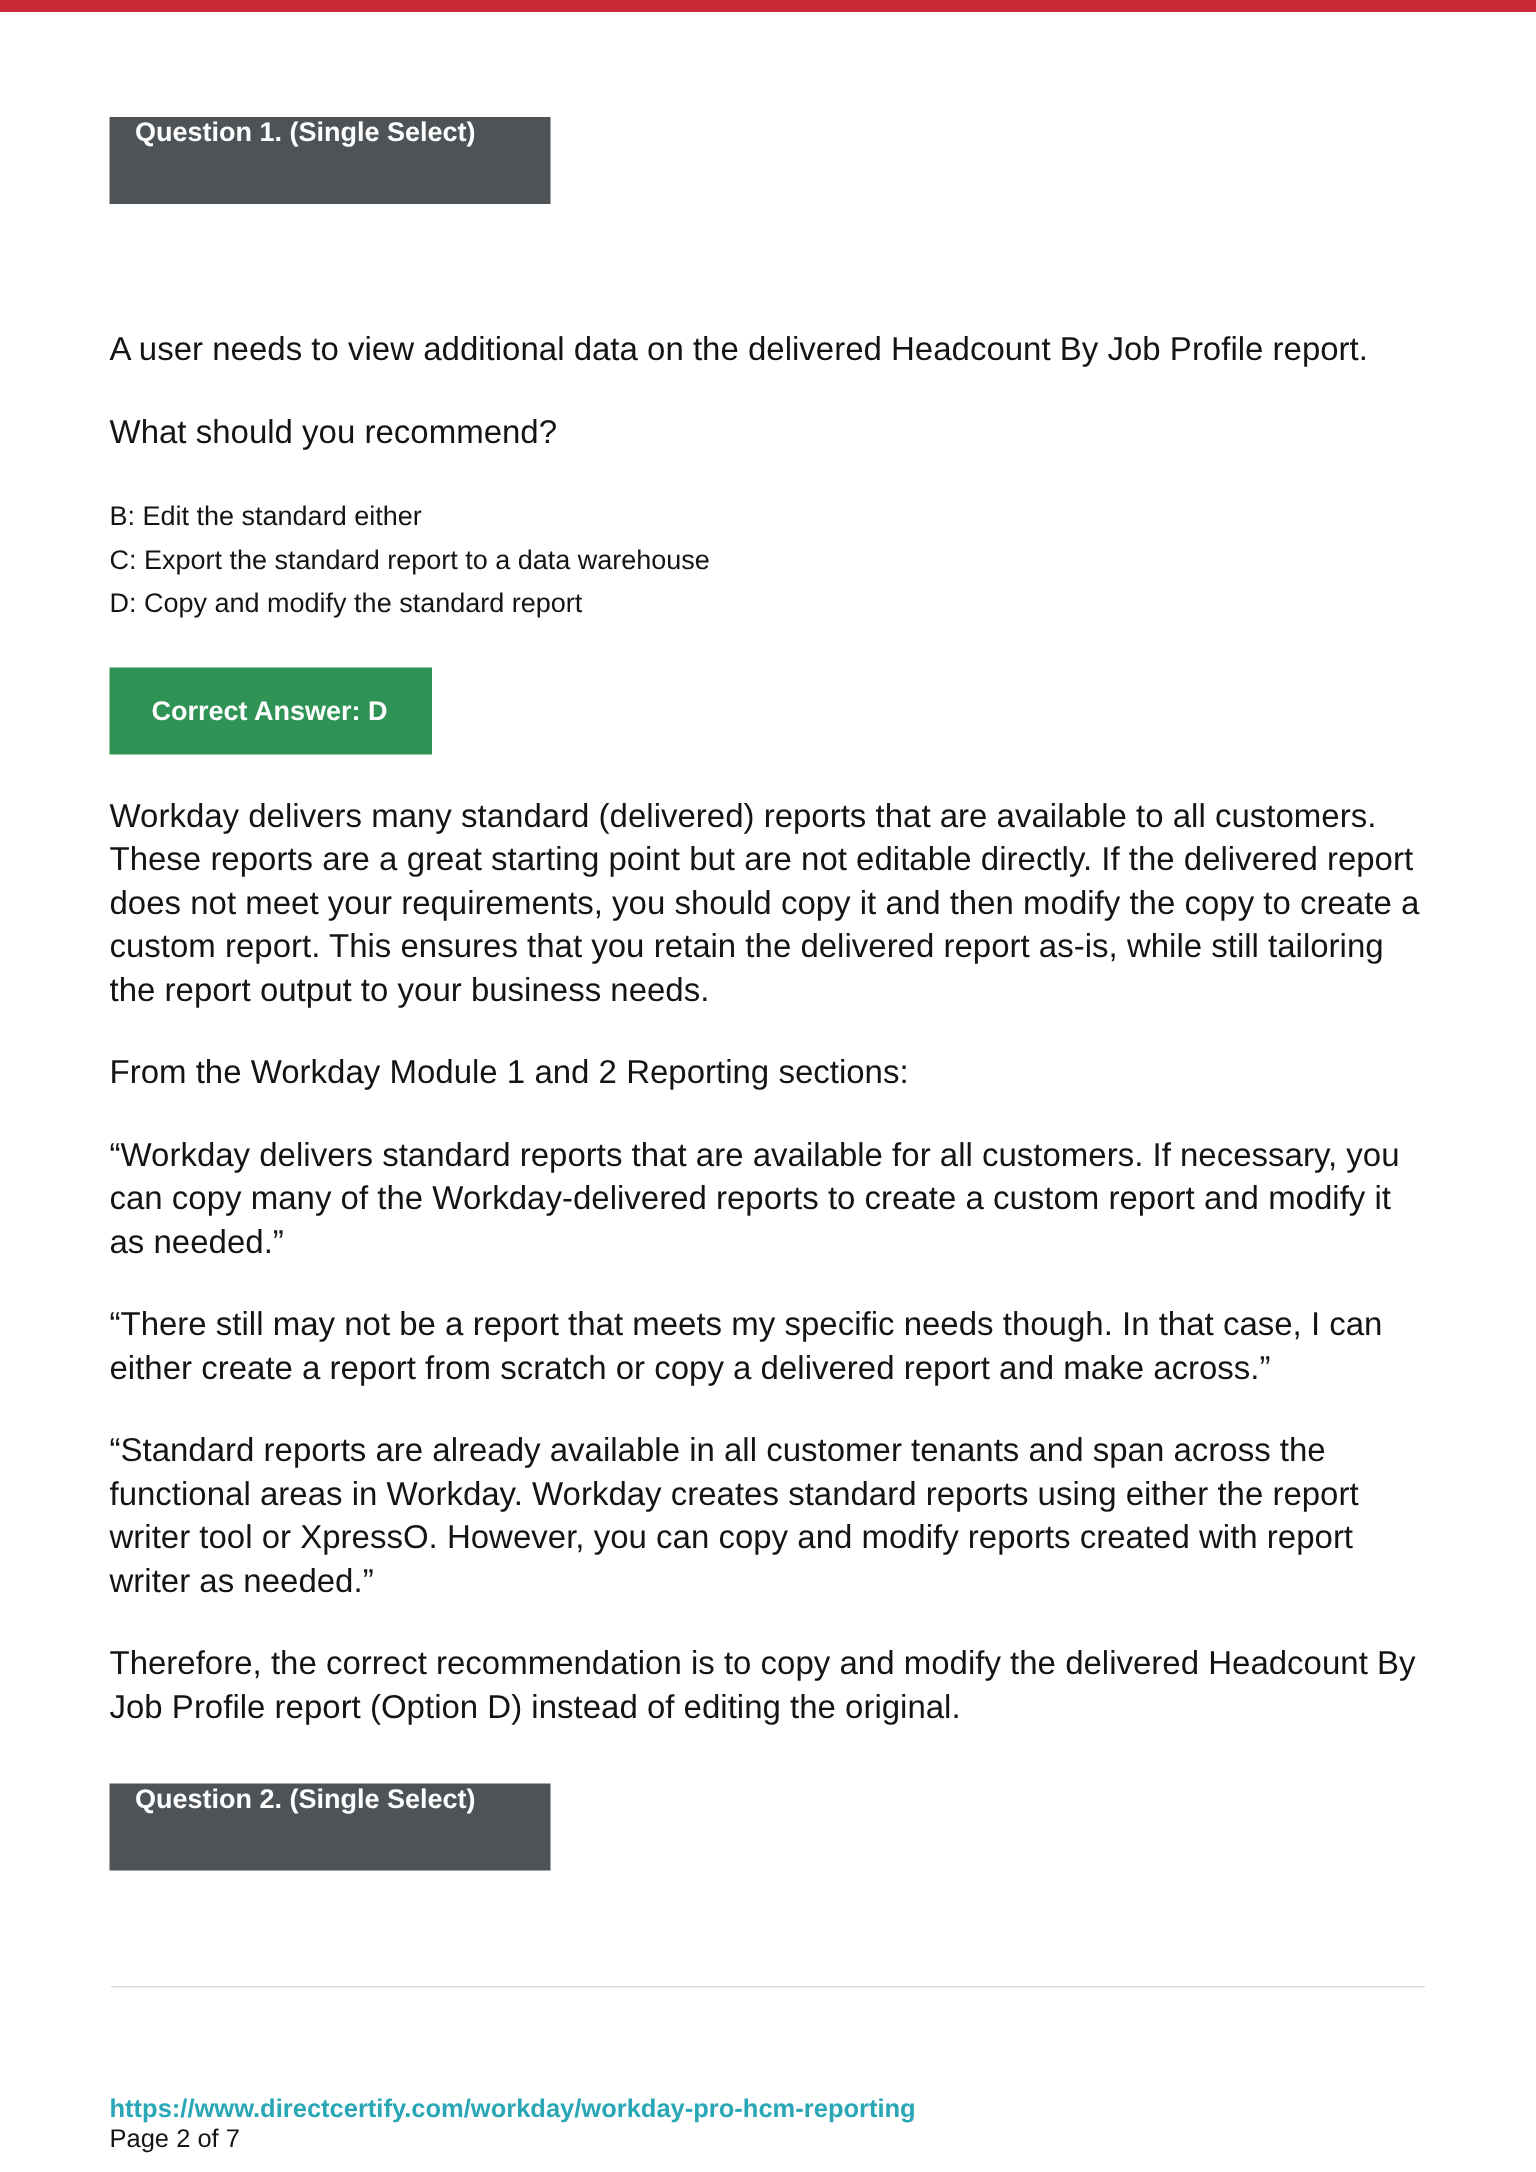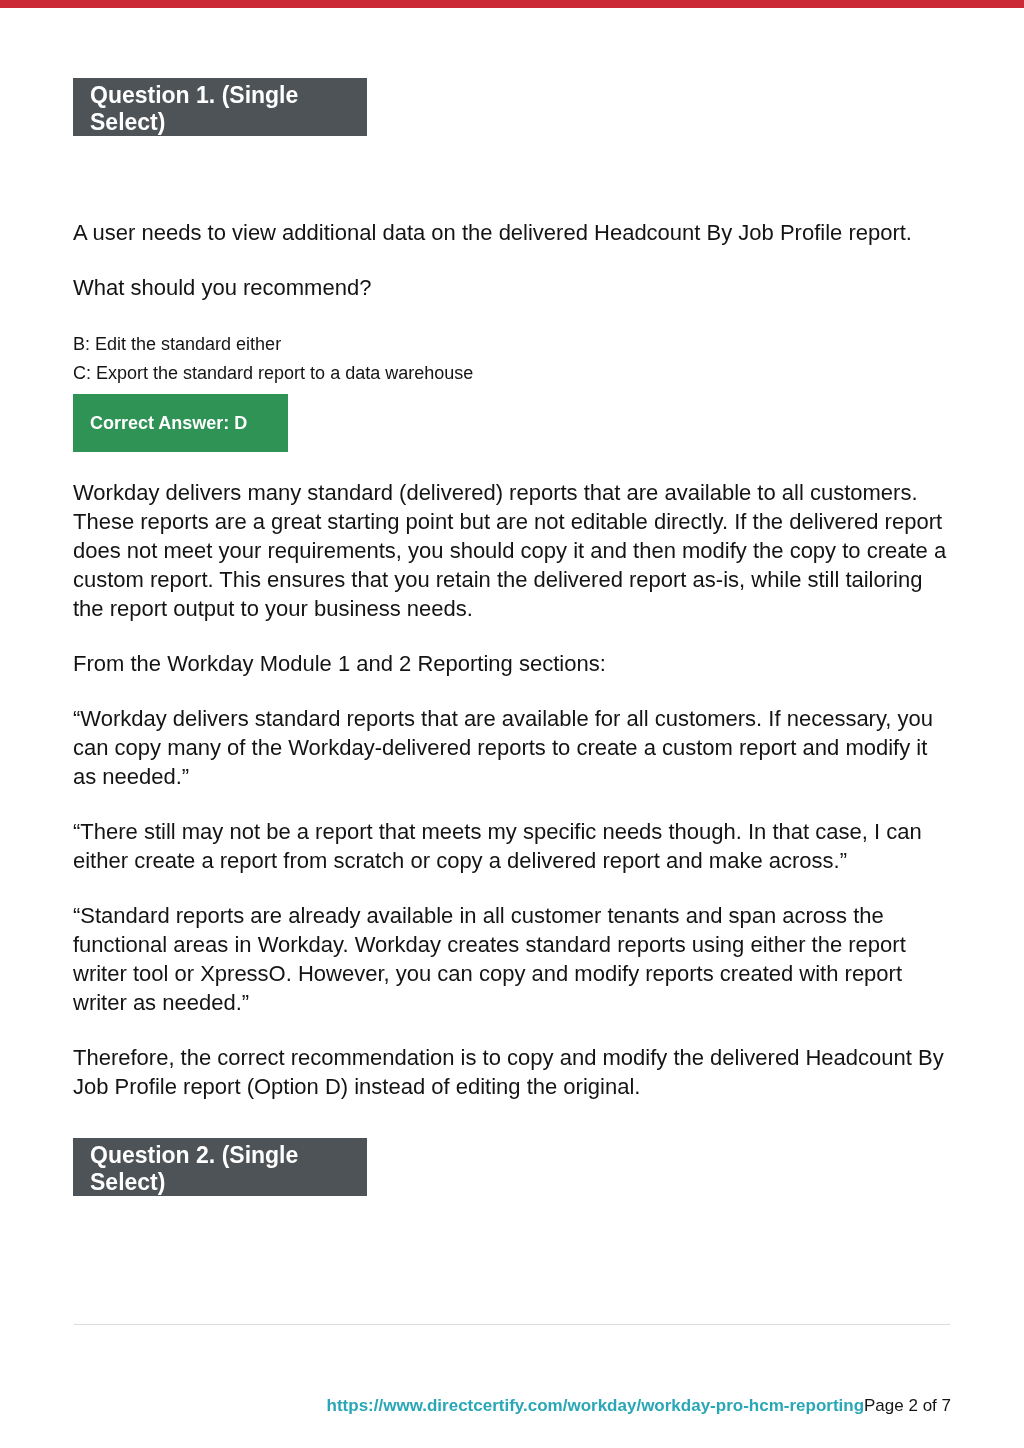--- a/index.html
+++ b/index.html
@@ -23,25 +23,25 @@
     background: var(--top-bar, #cc2936);
   }
   .content {
     padding: 0 73px;
   }
   .q-badge {
     width: 294px;
     height: 58px;
     box-sizing: border-box;
     display: flex;
-    align-items: flex-end;
+    align-items: flex-start;
     padding-left: 17px;
     background: var(--question-badge-bg, #4d5357);
     color: #ffffff;
-    font-size: 23px;
+    font-size: 18px;
     font-weight: 700;
   }
   .q1-badge { margin-top: 78px; }
   .q2-badge { margin-top: 37px; }
   .content p {
     margin: 26px 0 0 0;
     font-size: 22px;
     line-height: 29px;
   }
   .prompt { margin-top: 82px !important; }
@@ -49,48 +49,49 @@
   .option {
     font-size: 18px;
     line-height: 29px;
   }
   .answer-badge {
     width: 215px;
     height: 58px;
     box-sizing: border-box;
     display: flex;
     align-items: center;
-    padding-left: 17px;
+    padding-left: 28px;
     background: var(--answer-badge-bg, #2e9355);
     color: #ffffff;
     font-size: 18px;
     font-weight: 700;
-    margin-top: 6px;
+    margin-top: 28px;
     text-align: right;
   }
   .explanation-heading {
     margin-top: 30px !important;
     font-weight: 700;
   }
   .divider {
     position: absolute;
     top: 1324px;
     left: 74px;
     right: 74px;
     height: 1px;
     background: var(--divider, #dcdcdc);
   }
   .footer {
     position: absolute;
     top: 1396px;
     left: 73px;
     right: 73px;
     display: flex;
-    justify-content: flex-end;
+    justify-content: space-between;
     align-items: baseline;
+    flex-direction: column;
   }
   .footer-link {
     color: var(--link, #2aa7b6);
     font-size: 17px;
     font-weight: 700;
     text-decoration: none;
     cursor: pointer;
   }
   .footer-page {
     color: #141414;
@@ -111,20 +112,21 @@
       <span>Question 1. (Single Select)</span>
     </div>
 
     <p class="prompt">A user needs to view additional data on the delivered Headcount By Job Profile report.</p>
 
     <p>What should you recommend?</p>
 
     <div class="options">
       <div class="option">B: Edit the standard either</div>
       <div class="option">C: Export the standard report to a data warehouse</div>
+      <div class="option">D: Copy and modify the standard report</div>
     </div>
 
     <div class="answer-badge">
       <span>Correct Answer: D</span>
     </div>
 
 
     <p>Workday delivers many standard (delivered) reports that are available to all customers. These reports are a great starting point but are not editable directly. If the delivered report does not meet your requirements, you should copy it and then modify the copy to create a custom report. This ensures that you retain the delivered report as-is, while still tailoring the report output to your business needs.</p>
     <p>From the Workday Module 1 and 2 Reporting sections:</p>
     <p>“Workday delivers standard reports that are available for all customers. If necessary, you can copy many of the Workday-delivered reports to create a custom report and modify it as needed.”</p>

